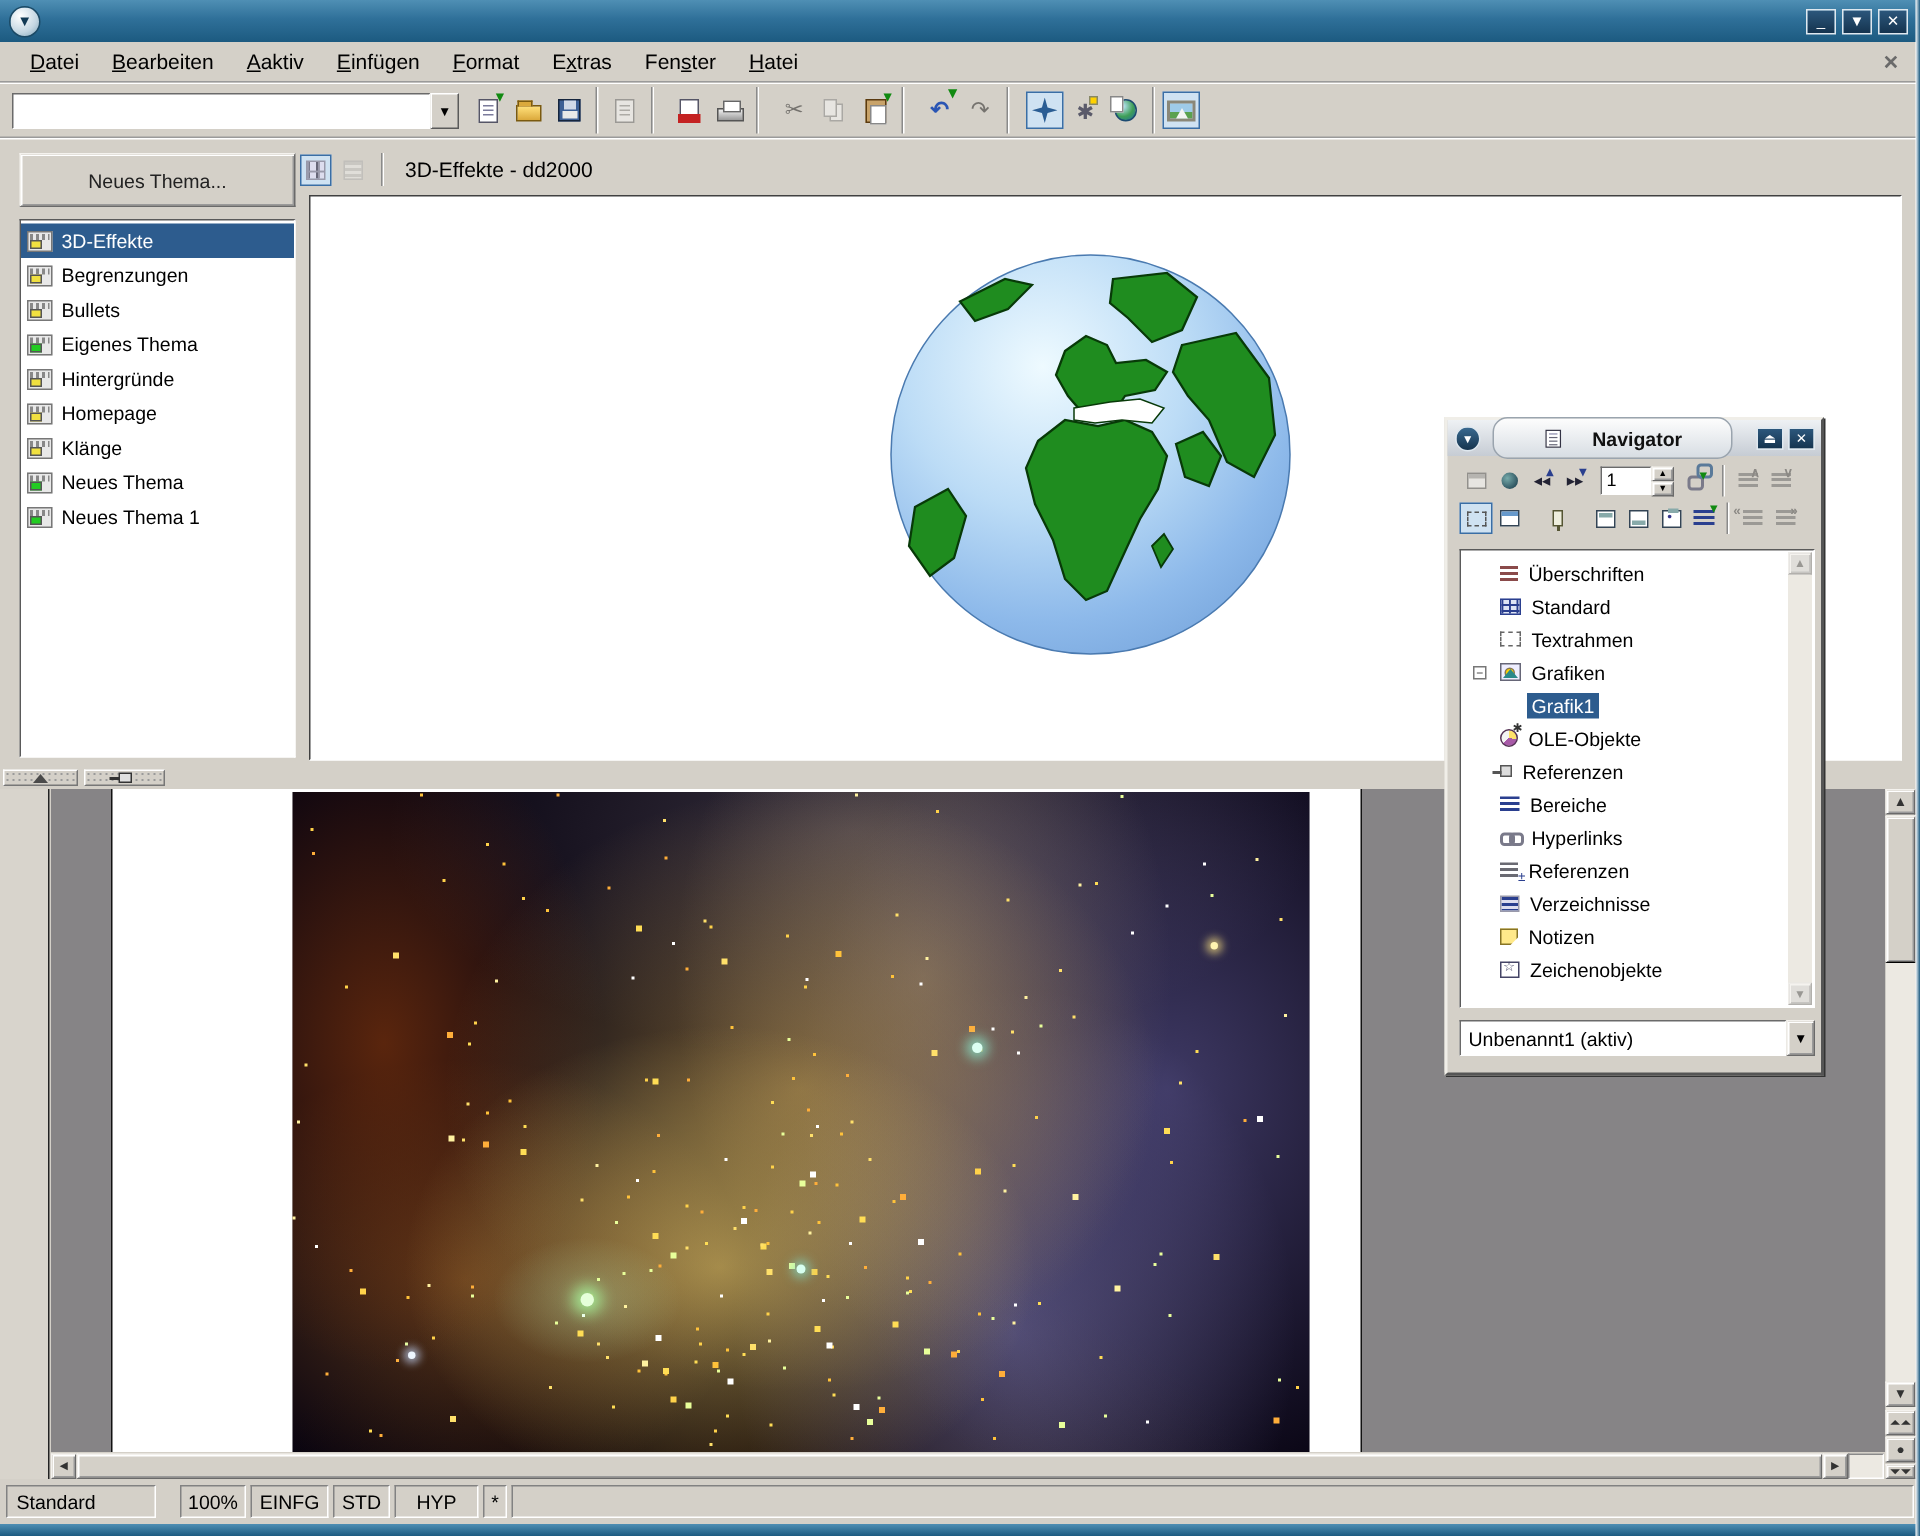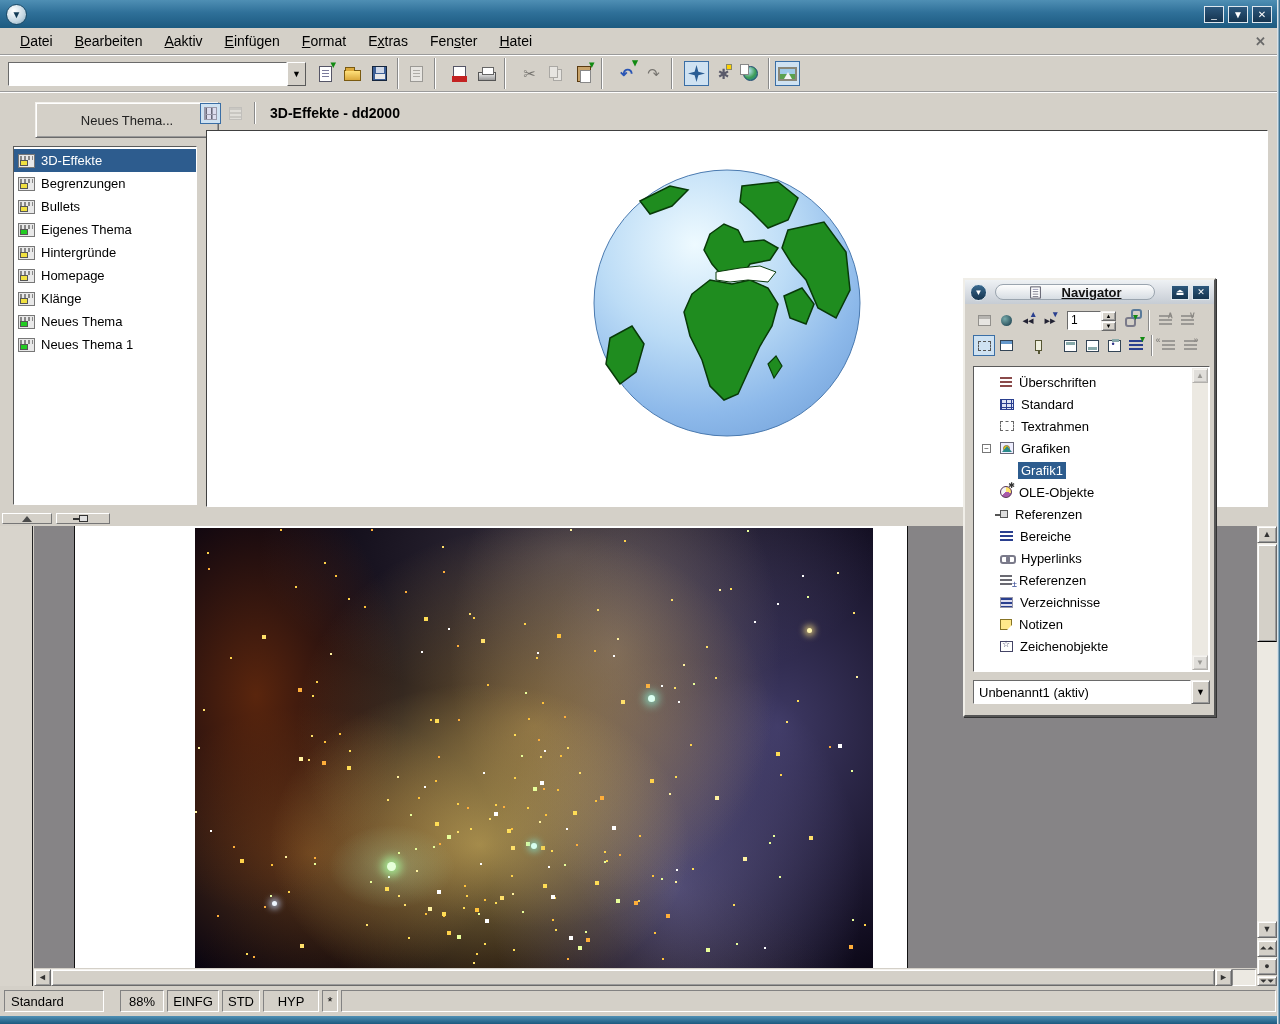--- a/index.html
+++ b/index.html
@@ -78,39 +78,39 @@
   .i-link { width:15px; height:15px; border-radius:50%;
      background:radial-gradient(circle at 35% 30%,#bfe8ff,#3f9e57 55%,#1c6ea0); border:1px solid #1c4a70; }
   .i-link::before { content:""; position:absolute; left:-4px; top:-3px; width:7px; height:9px; background:#fff; border:1px solid #888; }
   .i-gallery { width:19px; height:14px; border:2px solid #8a8778; background:linear-gradient(180deg,#9ecbe8 55%,#5aa14f 55%); }
   .i-gallery::after { content:""; position:absolute; left:4px; bottom:0; width:0; height:0;
      border-left:4px solid transparent; border-right:4px solid transparent; border-bottom:7px solid #f4f4f4; }
 
   
   .gallery { position:absolute; left:0; top:95px; width:1280px; height:417px; background:#d4d0c8; }
   .new-theme-btn { position:absolute; left:13px; top:7px; width:184px; height:36px;
-     font-size:13px; color:#222; display:flex; align-items:center; justify-content:center;margin-left:22px; }
+     font-size:13px; color:#222; display:flex; align-items:center; justify-content:center; }
   .theme-list { position:absolute; left:13px; top:51px; width:184px; height:359px; background:#fff;
      border:1px solid; border-color:#5a5a5a #fff #fff #5a5a5a; padding-top:2px; }
   .theme-item { height:23px; display:flex; align-items:center; gap:6px; padding-left:4px; font-size:13px; color:#000; }
   .theme-item.selected { background:#2d5c8e; color:#fff; }
   .th-ico { width:17px; height:14px; border:1px solid #777; background:#e8e8e8; position:relative; flex:none; }
   .th-ico::before { content:""; position:absolute; left:1px; top:1px; right:1px; height:4px;
      background:repeating-linear-gradient(90deg,#888 0 2px,#e8e8e8 2px 4px); }
   .th-ico .sq { position:absolute; left:1px; bottom:1px; width:8px; height:6px; border:1px solid #555; }
   .gal-header { position:absolute; left:200px; top:5px; height:26px; display:flex; align-items:center; gap:4px; }
   .viewbtn { width:21px; height:21px; display:flex; align-items:center; justify-content:center; border:1px solid transparent; }
   .viewbtn.pressed { border:1px solid #3a6ea5; background:#cfe2f2; }
   .i-grid { width:13px; height:13px;
      background:linear-gradient(90deg,#99a 1px,transparent 1px),linear-gradient(0deg,#99a 1px,transparent 1px),
        repeating-linear-gradient(90deg,#667 0 2px,#dde 2px 6px);
      background-size:7px 7px,7px 7px,auto; border:1px solid #99a; }
   .i-rows { width:13px; height:13px; border:1px solid #aaa;
      background:repeating-linear-gradient(180deg,#bbb 0 2px,#eee 2px 4px); }
-  .gal-title { font-weight:bold; font-size:14px; margin-left:10px; }
+  .gal-title { font-weight:normal; font-size:14px; margin-left:10px; }
   .gal-sep { width:2px; height:22px; border-left:1px solid #8a8a8a; border-right:1px solid #fff; margin-left:4px; }
   .gal-content { position:absolute; left:206px; top:35px; width:1062px; height:377px; background:#fff;
      border:1px solid; border-color:#404040 #fff #fff #404040; overflow:hidden; }
   .globe { position:absolute; left:385px; top:37px; width:270px; height:270px; }
 
   
   .splitter { position:absolute; left:0; top:512px; width:1280px; height:14px; background:#d4d0c8; }
   .grip { position:absolute; top:1px; height:11px; border:1px solid; border-color:#fff #777 #777 #fff;
      background:#d4d0c8 radial-gradient(#9a9a9a 22%, transparent 25%); background-size:4px 4px;
      display:flex; align-items:center; justify-content:center; }
@@ -161,23 +161,23 @@
   .right-edge { position:absolute; right:0; top:0; width:3px; height:1024px;
      background:linear-gradient(90deg,#fff,#1c5a80); }
 
   
   .navigator { position:absolute; left:963px; top:278px; width:253px; height:439px; z-index:50;
      background:#d4d0c8; border:2px solid; border-color:#f0eee8 #555 #555 #f0eee8; box-shadow:1px 1px 0 #333; }
   .nav-titlebar { height:24px; background:linear-gradient(180deg,#eef1f4,#c6ccd4); display:flex; align-items:center; }
   .nav-roundbtn { width:17px; height:17px; border-radius:50%; margin-left:5px;
      background:linear-gradient(180deg,#3a6a90,#16344e); border:1px solid #dfe8ef;
      color:#fff; font-size:8px; line-height:15px; text-align:center; }
-  .nav-pill { margin-left:8px; height:16px; width:160px; border-radius:10px;
+  .nav-pill { margin-left:8px; height:28px; width:160px; border-radius:10px;
      background:linear-gradient(180deg,#fdfdfd,#d7dde3); border:1px solid #9aa4ae;
-     display:flex; align-items:center; justify-content:center; gap:20px; font-weight:bold; font-size:13px; color:#111;text-decoration:underline; }
+     display:flex; align-items:center; justify-content:center; gap:20px; font-weight:bold; font-size:13px; color:#111; }
   .nav-controls { margin-left:auto; margin-right:4px; display:flex; gap:3px; }
   .nav-winbtn { width:18px; height:15px; background:linear-gradient(180deg,#2c577c,#15344f);
      border:1px solid #dfe8ef; color:#fff; font-size:9px; line-height:13px; text-align:center; }
   .nav-toolrow { height:25px; display:flex; align-items:center; padding-left:8px; }
   .ntbtn { width:22px; height:21px; display:flex; align-items:center; justify-content:center;
      border:1px solid transparent; position:relative; font-size:12px; color:#223; }
   .ntbtn.pressed { border:1px solid #3a6ea5; background:#cfe2f2; }
   .lines { width:13px; height:11px; background:repeating-linear-gradient(180deg,#55555f 0 2px,transparent 2px 4px); position:relative; }
   .lines.blue { background:repeating-linear-gradient(180deg,#2a3f8f 0 2px,transparent 2px 4px); }
   .ov { position:absolute; font-size:9px; font-weight:bold; color:#333; right:-2px; top:-5px; }
@@ -487,21 +487,21 @@
   </div>
   <div class="corner-sliver"></div>
 </div>
 
 <div class="statusbar">
   <div class="sfield" style="width:100px">
       <span>Standard</span>
     </div>
   <div style="width:10px"></div>
   <div class="sfield" style="width:44px;justify-content:center">
-      <span>88%</span>
+      <span>100%</span>
     </div>
   <div class="sfield" style="width:52px;justify-content:center">
       <span>EINFG</span>
     </div>
   <div class="sfield" style="width:38px;justify-content:center">
       <span>STD</span>
     </div>
   <div class="sfield" style="width:56px;justify-content:center">
       <span>HYP</span>
     </div>

